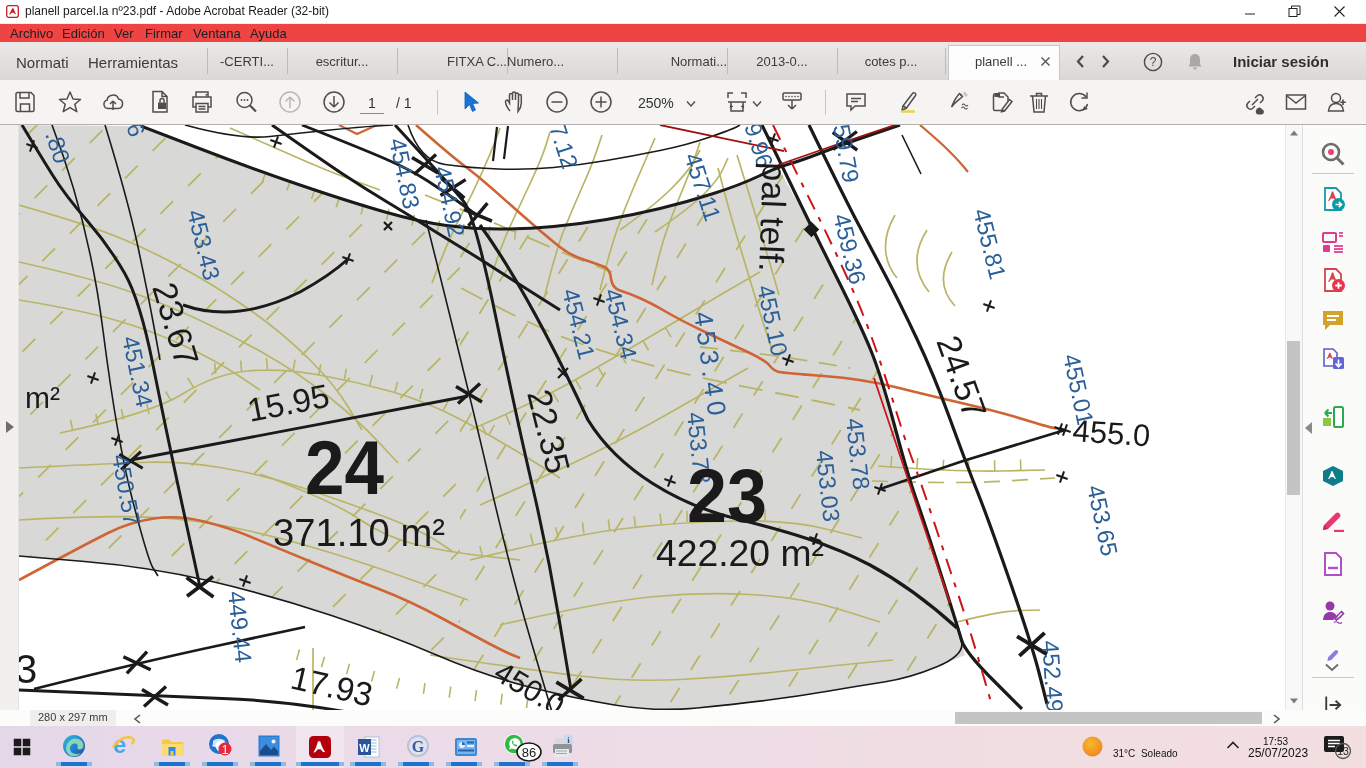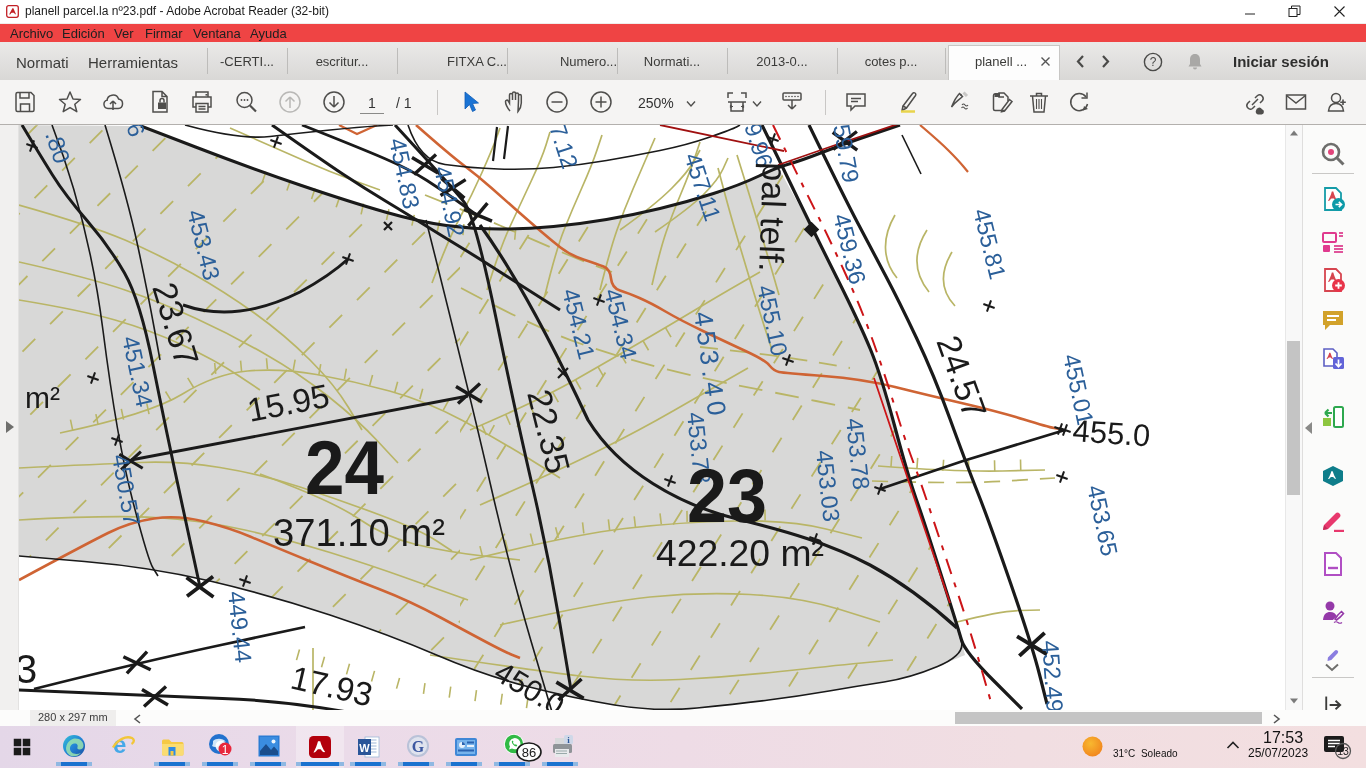--- a/index.html
+++ b/index.html
@@ -54,23 +54,23 @@
 <div class="abs" id="tabbar">
 <span class="tablabel" style="left:16px;font-size:15px">Normati</span>
 <span class="tablabel" style="left:88px;font-size:15px">Herramientas</span>
 <div class="tabsep" style="left:207px"></div>
 <span class="tablabel" style="left:207px;width:80px;text-align:center">-CERTI...</span>
 <div class="tabsep" style="left:287px"></div>
 <span class="tablabel" style="left:287px;width:110px;text-align:center">escritur...</span>
 <div class="tabsep" style="left:397px"></div>
 <span class="tablabel" style="left:397px;width:110px;text-align:right">FITXA C...</span>
 <div class="tabsep" style="left:507px"></div>
-<span class="tablabel" style="left:507px;width:110px;text-align:right">Numero...</span>
+<span class="tablabel" style="left:507px;width:110px;text-align:left">Numero...</span>
 <div class="tabsep" style="left:617px"></div>
-<span class="tablabel" style="left:617px;width:110px;text-align:center">Normati...</span>
+<span class="tablabel" style="left:617px;width:110px;text-align:right">Normati...</span>
 <div class="tabsep" style="left:727px"></div>
 <span class="tablabel" style="left:727px;width:110px;text-align:center">2013-0...</span>
 <div class="tabsep" style="left:837px"></div>
 <span class="tablabel" style="left:837px;width:108px;text-align:center">cotes p...</span>
 <div class="tabsep" style="left:945px"></div>
 <div id="activetab"></div>
 <span class="tablabel" style="left:975px;z-index:3">planell ...</span>
 <svg class="abs" style="left:1040px;top:14px;z-index:3" width="11" height="11" viewBox="0 0 11 11">
         <path d="M1.5 1.5 L9.5 9.5 M9.5 1.5 L1.5 9.5" stroke="#555" stroke-width="1.4"></path>
       </svg>
@@ -406,21 +406,21 @@
             <stop offset="0" stop-color="#f8b830"></stop>
             <stop offset="1" stop-color="#f07d1a"></stop>
           </radialGradient>
         </defs>
         <circle cx="10.5" cy="10.5" r="10" fill="url(#sun)"></circle>
       </svg>
 <span class="abs" style="left:1113px;top:22px;font-size:10px;color:#111">31°C&nbsp;&nbsp;Soleado</span>
 <svg class="abs" style="left:1226px;top:14px" width="14" height="10" viewBox="0 0 14 10">
         <path d="M1.5 8 L7 2.5 L12.5 8" fill="none" stroke="#222" stroke-width="1.6"></path>
       </svg>
-<span class="abs" style="left:1263px;top:3px;font-size:16px;color:#111">17:53</span>
+<span class="abs" style="left:1263px;top:10px;font-size:10px;color:#111">17:53</span>
 <span class="abs" style="left:1248px;top:20px;font-size:12px;color:#111">25/07/2023</span>
 <svg class="abs" style="left:1322px;top:8px" width="30" height="26" viewBox="0 0 30 26">
         <rect x="2" y="2" width="20" height="16" rx="2" fill="#1b1b1b"></rect>
         <path d="M6 6.5 H18 M6 9.5 H18 M6 12.5 H13" stroke="#fff" stroke-width="1.6"></path>
         <circle cx="21" cy="17" r="7.5" fill="none" stroke="#555" stroke-width="1.3"></circle>
         <text x="21" y="21" font-size="10.5" text-anchor="middle" fill="#222" font-family="Liberation Sans">13</text>
       </svg>
 </div>
 <svg class="abs" style="left:19px;top:125px" width="1266" height="585" viewBox="19 125 1266 585">
       <defs>

